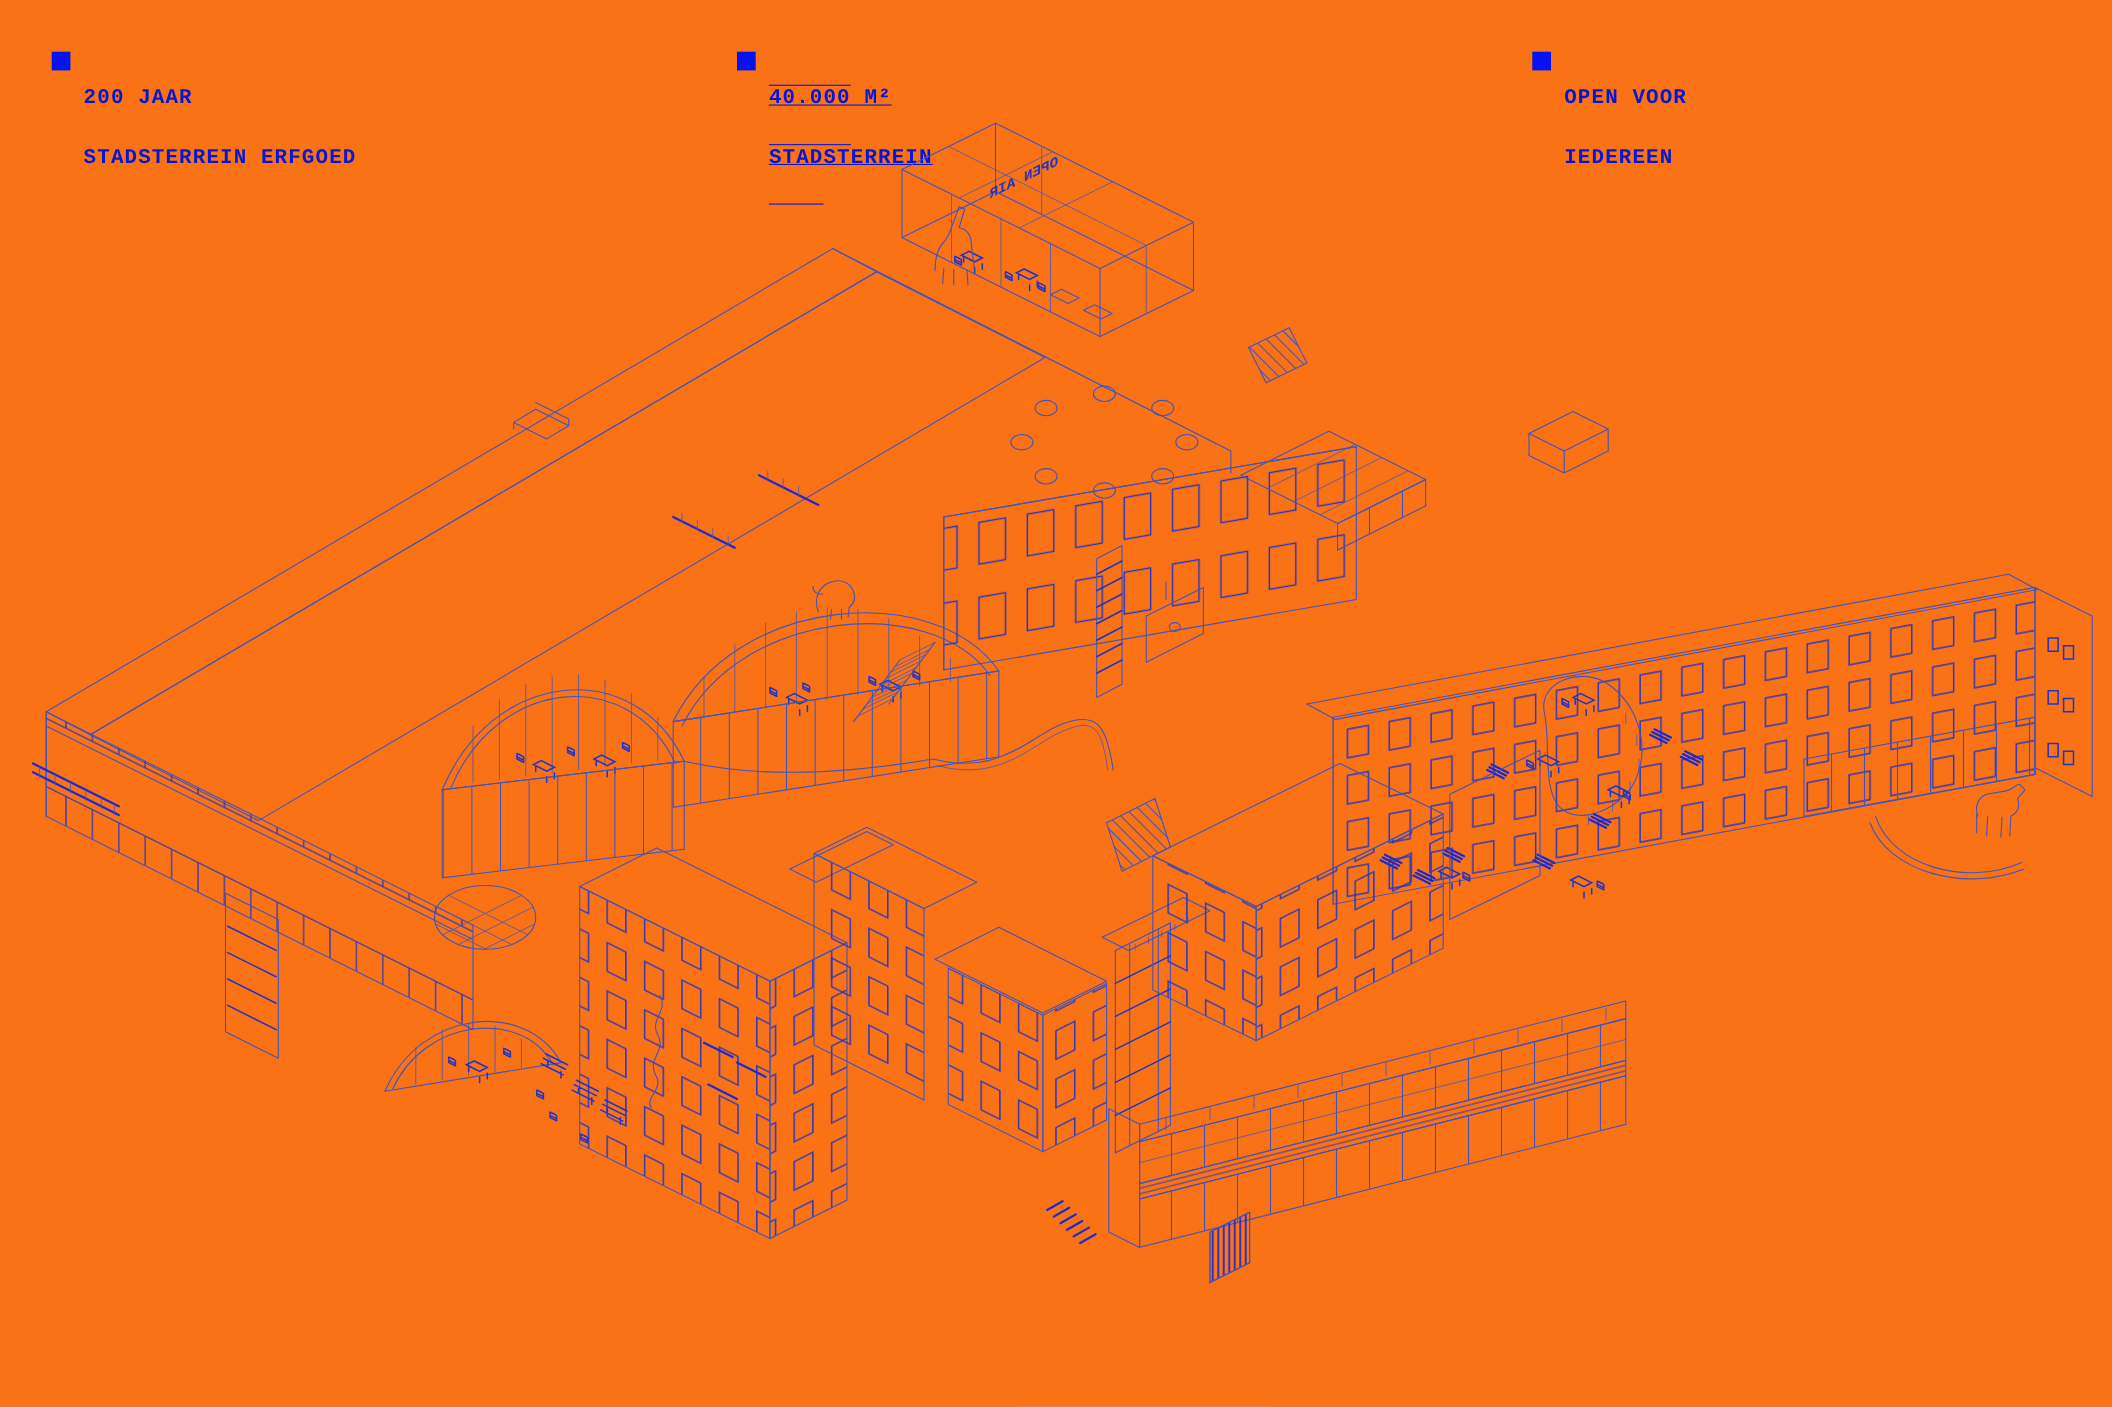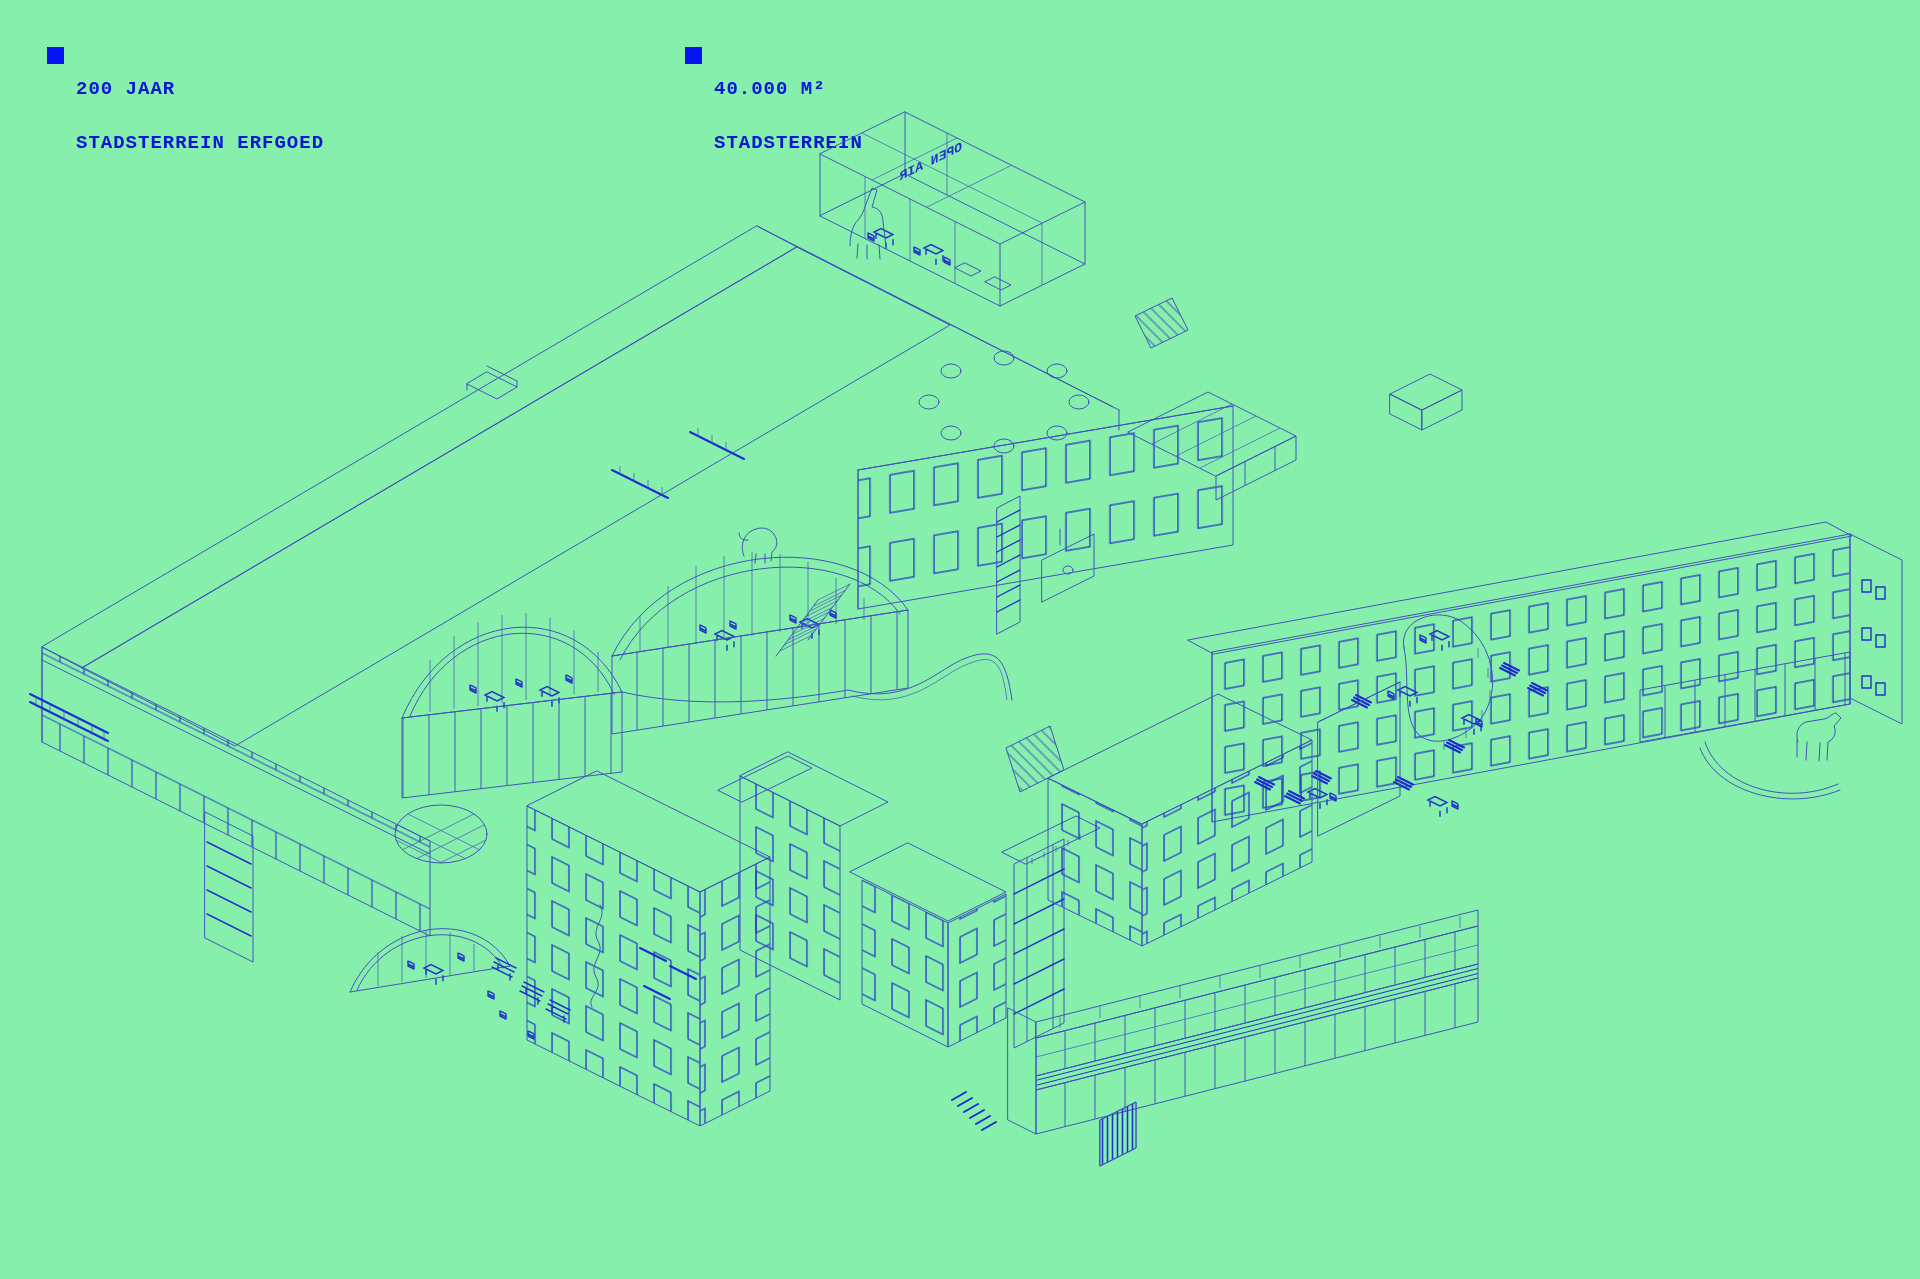--- a/index.html
+++ b/index.html
@@ -1,22 +1,22 @@
 <!DOCTYPE html>
 <html><head>
 <meta charset="utf-8">
 <style>
   html,body{margin:0;padding:0;background:#d6e9f8;}
-  .poster{position:relative;width:1920px;height:1279px;background:#86efac;overflow:hidden;
+  .poster{position:relative;width:1920px;height:1279px;background:#f97316;overflow:hidden;
           font-family:"Liberation Mono","DejaVu Sans Mono",monospace;}
   .stat{position:absolute;top:44px;display:flex;gap:12px;color:#0716d6;}
   .stat .bullet{width:17px;height:17px;background:#0413ef;margin-top:3px;flex:0 0 auto;}
   .stat .lines{font-weight:bold;font-size:19px;line-height:18px;letter-spacing:1px;white-space:pre;}
   #stat-heritage{left:47px;}
-  #stat-area{left:685px;}
+  #stat-area{left:670px;text-decoration:underline;}
   #stat-open{left:1393px;}
   svg{position:absolute;left:0;top:0;}
   .ln{stroke:#4254bc;stroke-width:1;fill:none;stroke-linecap:round;stroke-linejoin:round;}
   .th{stroke:#4254bc;stroke-width:.7;fill:none;}
   .lnf{stroke:#4254bc;stroke-width:1;}
   .ac{stroke:#2134c6;stroke-width:1.4;fill:none;stroke-linecap:round;}
   .hv{stroke:#1b2ad2;stroke-width:2;fill:none;stroke-linecap:round;}
   .sign{font-family:"Liberation Mono",monospace;font-weight:bold;font-size:13px;fill:#2134c6;}
 </style>
 </head>
@@ -29,20 +29,27 @@
     <div class="lines">
       <div>200 JAAR</div>
       <div>STADSTERREIN ERFGOED</div>
     </div>
   </div>
   <div class="stat" id="stat-area">
     <div class="bullet"></div>
     <div class="lines">
       <div>40.000 M²</div>
       <div>STADSTERREIN</div>
+    </div>
+  </div>
+  <div class="stat" id="stat-open">
+    <div class="bullet"></div>
+    <div class="lines">
+      <div>OPEN VOOR</div>
+      <div>IEDEREEN</div>
     </div>
   </div>
 
   <svg width="1920" height="1279" viewBox="0 0 1920 1279">
     <defs>
       <pattern id="pWinA" width="38" height="42" patternUnits="userSpaceOnUse" patternTransform="skewY(-10.5)">
         <rect x="9" y="8" width="19" height="26" fill="none" stroke="#2134c6" stroke-width="1.3"></rect>
       </pattern>
       <pattern id="pWinL" width="34" height="44" patternUnits="userSpaceOnUse" patternTransform="skewY(-26.565)">
         <rect x="8" y="9" width="17" height="26" fill="none" stroke="#2134c6" stroke-width="1.3"></rect>

